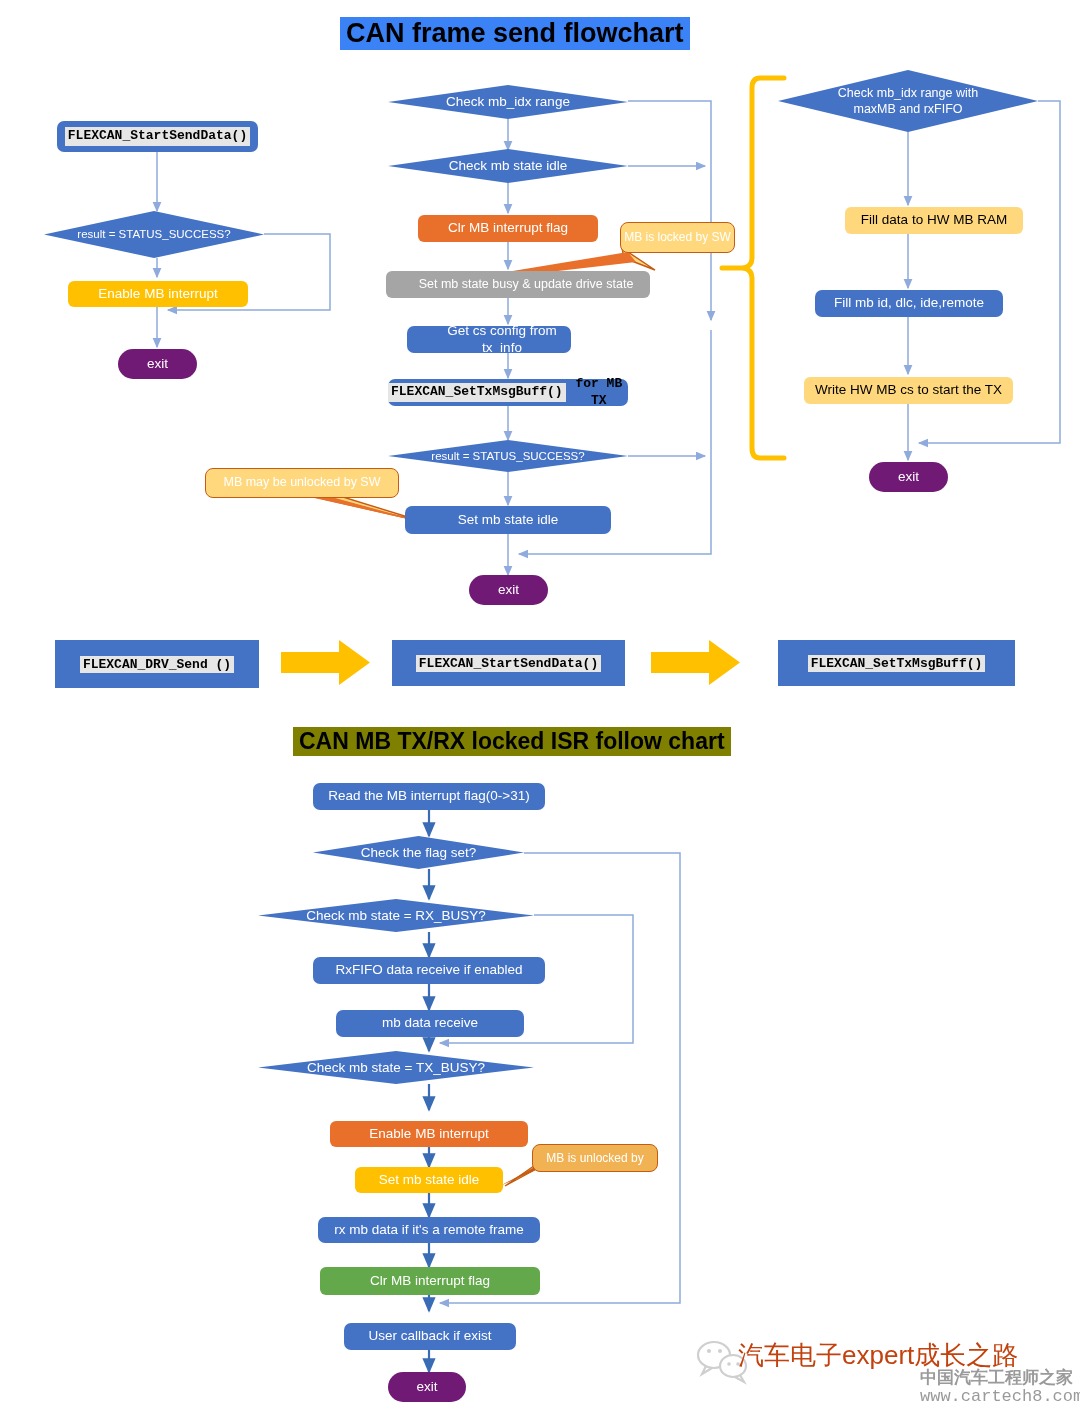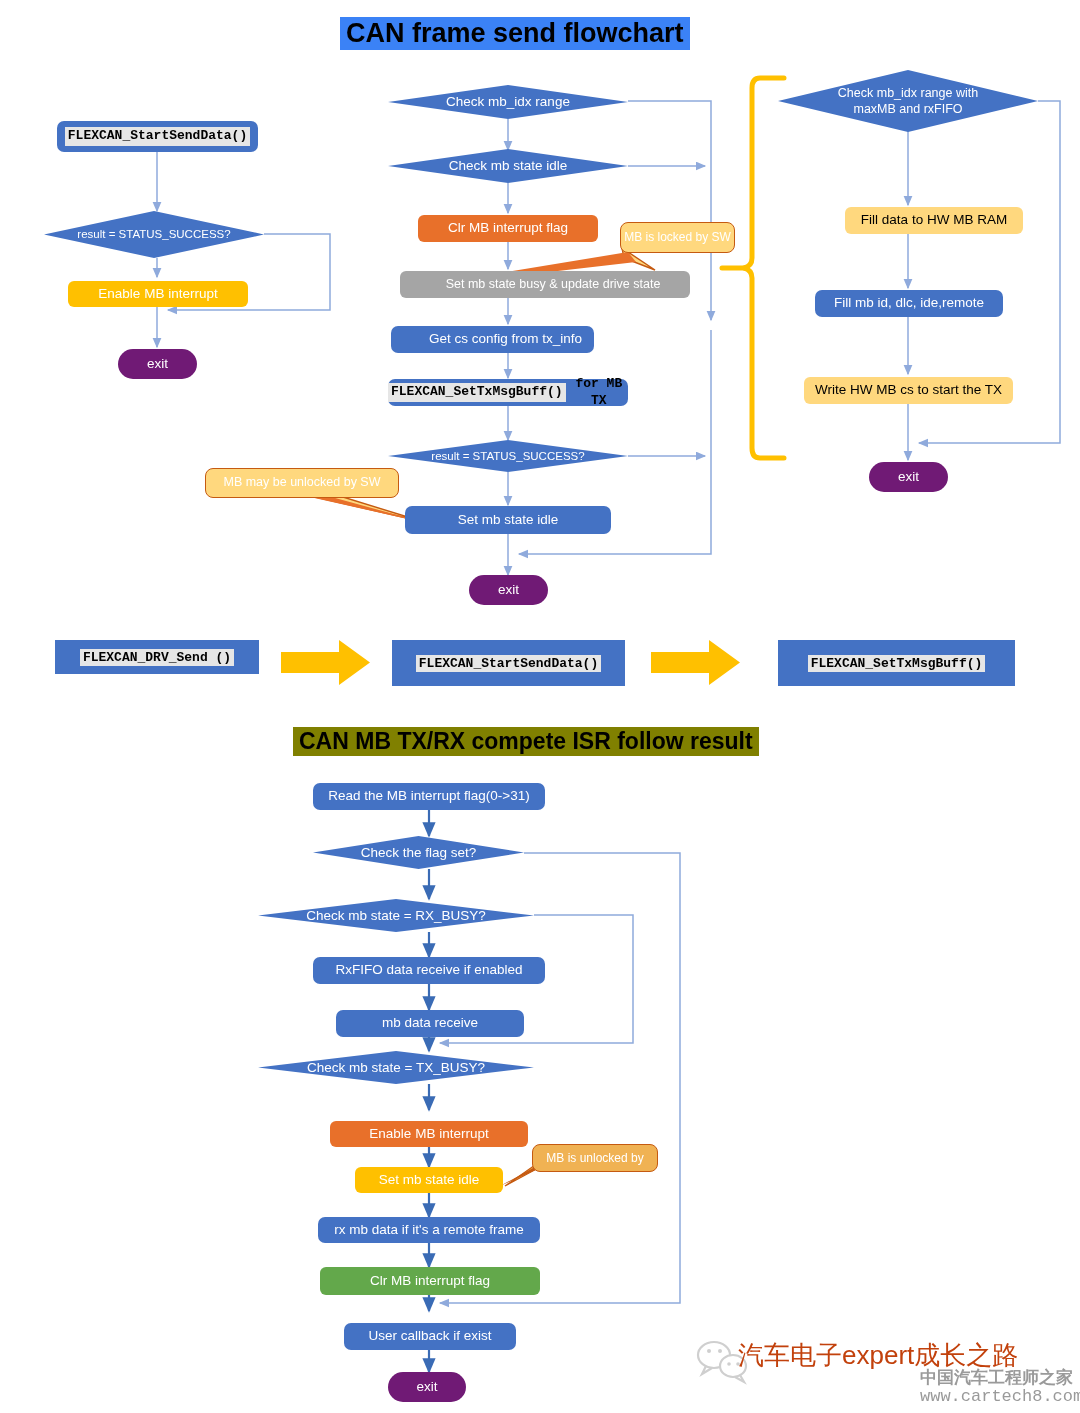--- a/index.html
+++ b/index.html
@@ -174,21 +174,21 @@
     </g>
     <g fill="#CFCFCF">
       <circle cx="709" cy="1351" r="2"></circle>
       <circle cx="720" cy="1351" r="2"></circle>
       <circle cx="729" cy="1364" r="1.8"></circle>
       <circle cx="738" cy="1364" r="1.8"></circle>
     </g>
   </svg>
 
   <div class="title t1">CAN frame send flowchart</div>
-  <div class="title t2">CAN MB TX/RX compete ISR follow result</div>
+  <div class="title t2">CAN MB TX/RX locked ISR follow chart</div>
 
   <div class="node proc" style="left:57px; top:121px; width:201px; height:31px;">
     <span class="code">FLEXCAN_StartSendData()</span>
   </div>
 
   <div class="diamond" style="left:44px; top:211px; width:220px; height:47px;">
     <span style="font-size:11.5px;">result = STATUS_SUCCESS?</span>
   </div>
 
   <div class="node gold" style="left:68px; top:281px; width:180px; height:26px;">
@@ -204,25 +204,25 @@
   </div>
 
   <div class="diamond" style="left:388px; top:149px; width:240px; height:34px;">
     <span>Check mb state idle</span>
   </div>
 
   <div class="node orange" style="left:418px; top:215px; width:180px; height:27px;">
     <span>Clr MB interrupt flag</span>
   </div>
 
-  <div class="node gray" style="left:400px; top:271px; width:290px; height:27px;padding-left:16px;">
+  <div class="node gray" style="left:386px; top:271px; width:264px; height:27px;padding-left:16px;">
     <span style="font-size:12.5px;">Set mb state busy &amp; update drive state</span>
   </div>
 
-  <div class="node proc" style="left:391px; top:326px; width:203px; height:27px;padding-left:26px;">
+  <div class="node proc" style="left:407px; top:326px; width:164px; height:27px;padding-left:26px;">
     <span>Get cs config from tx_info</span>
   </div>
 
   <div class="node proc" style="left:388px; top:379px; width:240px; height:27px;">
     <span class="code">FLEXCAN_SetTxMsgBuff()</span>
     <span class="codeplain" style="margin-left:4px;">for MB TX</span>
   </div>
 
   <div class="diamond" style="left:388px; top:440px; width:240px; height:32px;">
     <span style="font-size:11.5px;">result = STATUS_SUCCESS?</span>
@@ -257,21 +257,21 @@
   </div>
 
   <div class="node gold blacktxt" style="left:804px; top:377px; width:209px; height:27px; background:#FFD87E;">
     <span>Write HW MB cs to start the TX</span>
   </div>
 
   <div class="node term" style="left:869px; top:462px; width:79px; height:30px;">
     <span>exit</span>
   </div>
 
-  <div class="seqbox" style="left:55px; top:640px; width:204px; height:34px;text-align:center;">
+  <div class="seqbox" style="left:55px; top:640px; width:204px; height:48px;text-align:center;">
     <span class="code">FLEXCAN_DRV_Send ()</span>
   </div>
   <div class="seqbox" style="left:392px; top:640px; width:233px; height:46px;">
     <span class="code">FLEXCAN_StartSendData()</span>
   </div>
   <div class="seqbox" style="left:778px; top:640px; width:237px; height:46px;">
     <span class="code">FLEXCAN_SetTxMsgBuff()</span>
   </div>
 
   <div class="node proc" style="left:313px; top:783px; width:232px; height:27px;">

